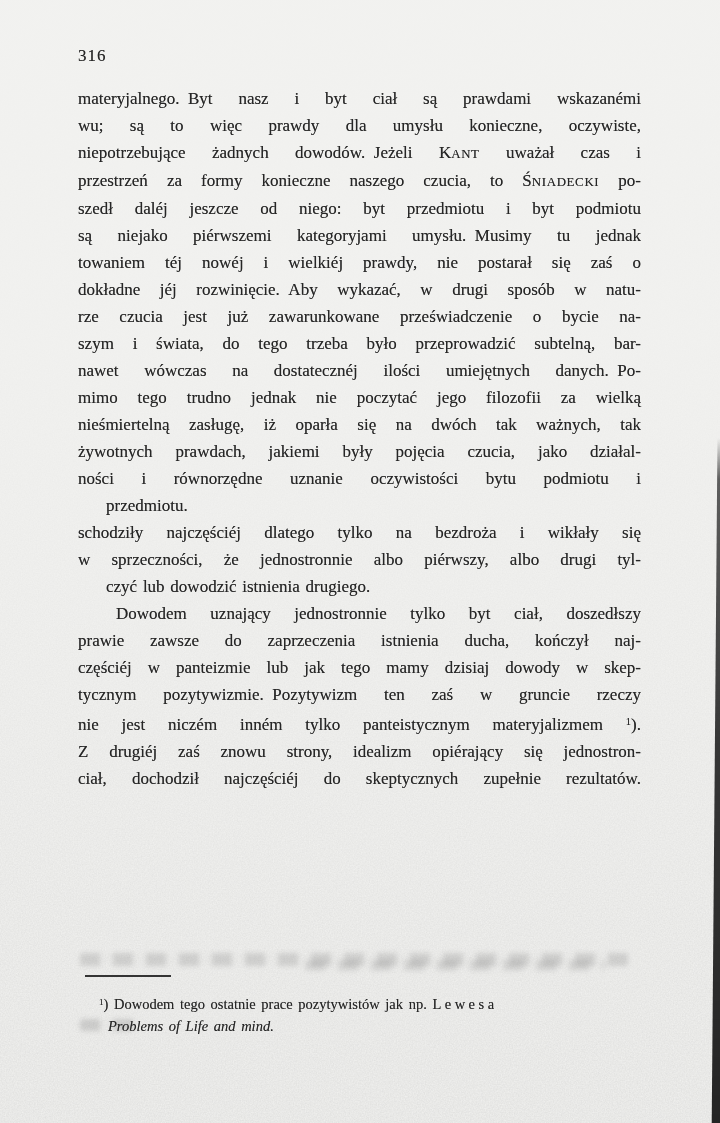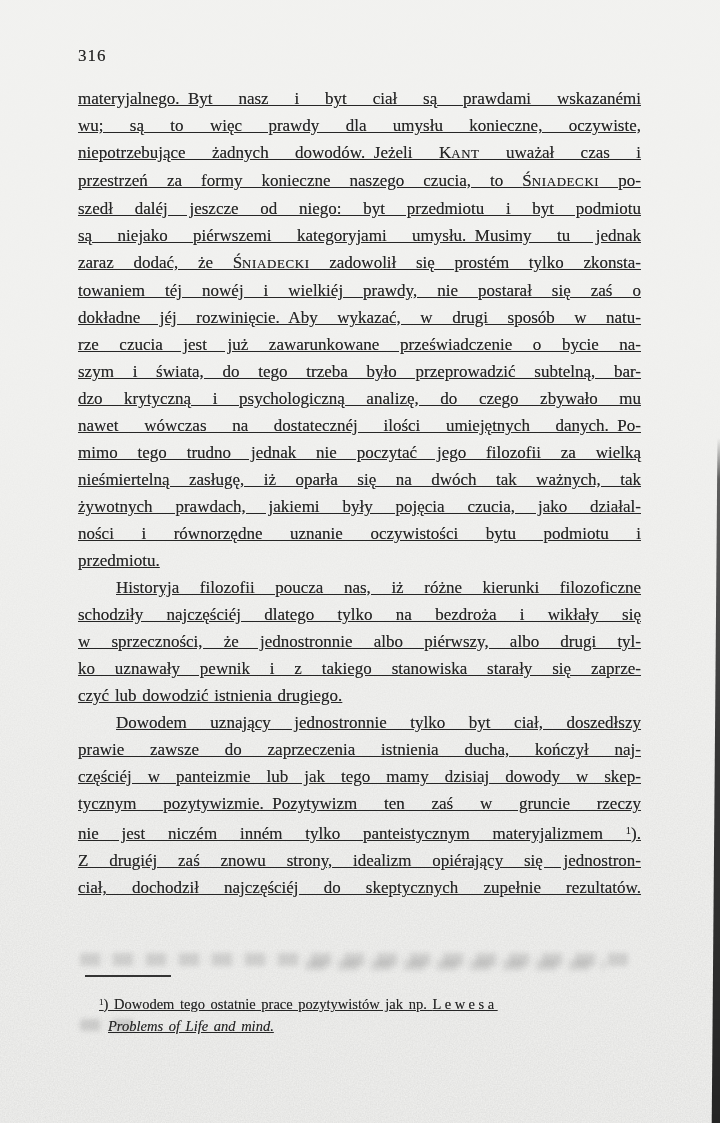--- a/index.html
+++ b/index.html
@@ -40,22 +40,22 @@
     font-size:17px;letter-spacing:1px;
     text-shadow:0 0 0.5px rgba(40,40,40,0.55);
   }
   .body-text{
     position:absolute;z-index:3;
     left:78px;top:85px;width:563px;
     font-size:17px;line-height:27px;
     word-spacing:1.5px;
     text-shadow:0 0 0.5px rgba(40,40,40,0.55);
   }
-  .line{text-align:justify;text-align-last:justify;text-decoration:underline;}
-  .line.last{text-align-last:left;}
+  .line{text-align:justify;text-align-last:justify;}
+  .line.last{text-align-last:left;margin-left:28px;}
   .line.indent{text-indent:38px;}
   .sc-rest{font-size:0.76em;letter-spacing:0.05em;}
   .sup{font-size:0.62em;vertical-align:0.5em;}
   .it{font-style:italic;}
   .spaced{letter-spacing:0.24em;margin-top:44px;}
   .fn-rule{
     position:absolute;z-index:3;
     left:85px;top:975px;width:86px;height:2px;
     background:#343434;
   }
@@ -100,36 +100,32 @@
 
   <div class="page-number">316</div>
 
   <div class="body-text">
       <div class="line">materyjalnego. Byt nasz i byt ciał są prawdami wskazanémi</div>
       <div class="line">wu; są to więc prawdy dla umysłu konieczne, oczywiste,</div>
       <div class="line">niepotrzebujące żadnych dowodów. Jeżeli <span class="sc"><span>K</span><span class="sc-rest">ANT</span></span> uważał czas i</div>
       <div class="line">przestrzeń za formy konieczne naszego czucia, to <span class="sc"><span>Ś</span><span class="sc-rest">NIADECKI</span></span> po-</div>
       <div class="line">szedł daléj jeszcze od niego: byt przedmiotu i byt podmiotu</div>
       <div class="line">są niejako piérwszemi kategoryjami umysłu. Musimy tu jednak</div>
-      <div class="line">zaraz dodać, że <span class="sc"><span>Ś</span><span class="sc-rest">NIADECKI</span></span> zadowolił się prostém tylko zkonsta-</div>
       <div class="line">towaniem téj nowéj i wielkiéj prawdy, nie postarał się zaś o</div>
       <div class="line">dokładne jéj rozwinięcie. Aby wykazać, w drugi sposób w natu-</div>
       <div class="line">rze czucia jest już zawarunkowane przeświadczenie o bycie na-</div>
       <div class="line">szym i świata, do tego trzeba było przeprowadzić subtelną, bar-</div>
-      <div class="line">dzo krytyczną i psychologiczną analizę, do czego zbywało mu</div>
       <div class="line">nawet wówczas na dostatecznéj ilości umiejętnych danych. Po-</div>
       <div class="line">mimo tego trudno jednak nie poczytać jego filozofii za wielką</div>
       <div class="line">nieśmiertelną zasługę, iż oparła się na dwóch tak ważnych, tak</div>
       <div class="line">żywotnych prawdach, jakiemi były pojęcia czucia, jako działal-</div>
       <div class="line">ności i równorzędne uznanie oczywistości bytu podmiotu i</div>
       <div class="line last">przedmiotu.</div>
-      <div class="line indent">Historyja filozofii poucza nas, iż różne kierunki filozoficzne</div>
       <div class="line">schodziły najczęściéj dlatego tylko na bezdroża i wikłały się</div>
       <div class="line">w sprzeczności, że jednostronnie albo piérwszy, albo drugi tyl-</div>
-      <div class="line">ko uznawały pewnik i z takiego stanowiska starały się zaprze-</div>
       <div class="line last">czyć lub dowodzić istnienia drugiego.</div>
       <div class="line indent">Dowodem uznający jednostronnie tylko byt ciał, doszedłszy</div>
       <div class="line">prawie zawsze do zaprzeczenia istnienia ducha, kończył naj-</div>
       <div class="line">częściéj w panteizmie lub jak tego mamy dzisiaj dowody w skep-</div>
       <div class="line">tycznym pozytywizmie. Pozytywizm ten zaś w gruncie rzeczy</div>
       <div class="line">nie jest niczém inném tylko panteistycznym materyjalizmem <span class="sup">1</span>).</div>
       <div class="line">Z drugiéj zaś znowu strony, idealizm opiérający się jednostron-</div>
       <div class="line">ciał, dochodził najczęściéj do skeptycznych zupełnie rezultatów.</div>
     </div>
 

